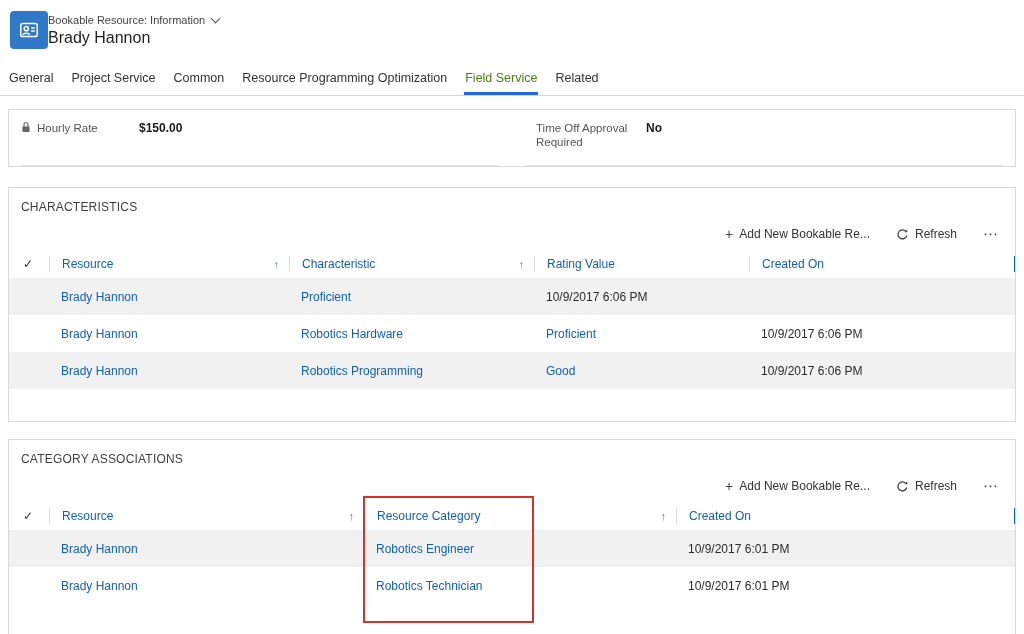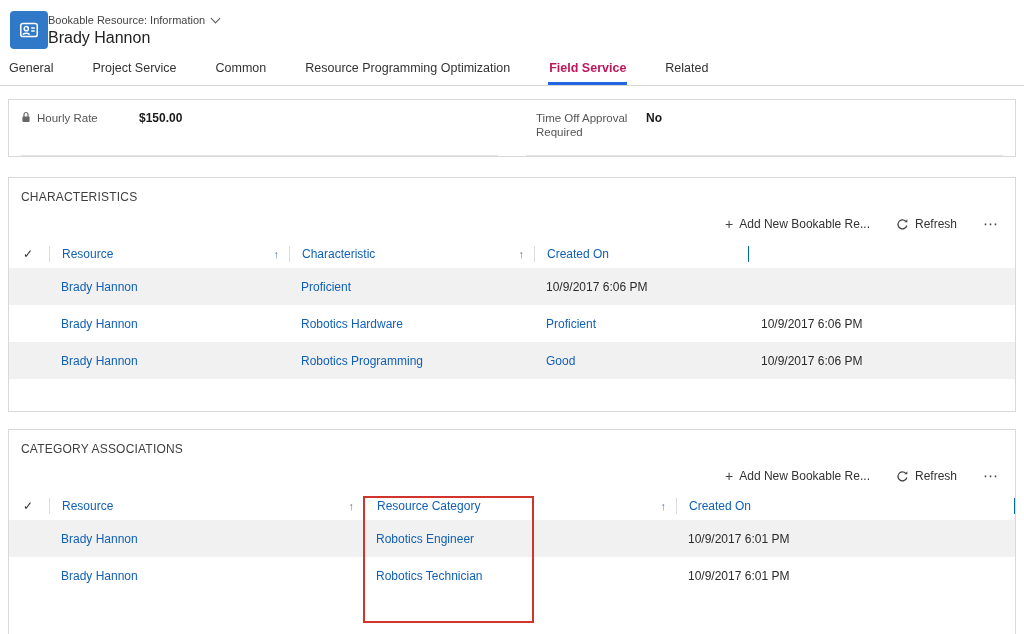--- a/index.html
+++ b/index.html
@@ -9,23 +9,23 @@
 
   
   .page-header { display:flex; align-items:center; padding:11px 0 0 10px; }
   .entity-icon { width:38px; height:38px; border-radius:4px; background:#3079c9; display:flex; align-items:center; justify-content:center; flex:0 0 auto; }
   .titles { padding-top:1px; }
   .record-type { display:flex; align-items:center; gap:7px; font-size:11px; color:#444; cursor:pointer; }
   .chevron { width:7px; height:7px; border-right:1.2px solid #555; border-bottom:1.2px solid #555; transform:rotate(45deg); margin-top:-3px; }
   .record-title { font-size:16px; font-weight:400; color:#222; margin-top:3px; }
 
   
-  .tabs { display:flex; gap:37px; padding-left:8px; margin-top:12px; border-bottom:1px solid #d6d6d6; }
+  .tabs { display:flex; gap:16px; padding-left:8px; margin-top:22px; border-bottom:1px solid #d6d6d6; }
   .tab { font-size:12.5px; color:#333; padding:0 1px 7px; border-bottom:3px solid transparent; cursor:pointer; white-space:nowrap; }
-  .tab.active { font-weight:700; color:#be185d; border-bottom-color:var(--color-accent,#2266e3); }
+  .tab.active { font-weight:400; color:#4d7c0f; border-bottom-color:var(--color-accent,#2266e3); }
 
   
   .box { margin:4px 8px; border:1px solid #d9d9d9; background:#fff; position:relative; }
   .summary-box { margin-top:13px; height:58px; display:flex; padding:0 12px; }
   .field { display:flex; align-items:flex-start; margin-top:8px; min-height:36px; border-bottom:1px solid #e3e3e3; }
   .field-left { width:478px; margin-right:28px; }
   .field-right { width:478px; }
   .label-wrap { width:118px; display:flex; gap:6px; align-items:flex-start; padding-top:3px; color:#555; font-size:11.5px; line-height:14px; flex:0 0 auto; }
   .label-wrap.right { width:120px;justify-content:center; }
   .label-text { display:inline-block; max-width:100px; }
@@ -133,20 +133,23 @@
         <span>✓</span>
       </div>
       <div class="th">
         <span>Resource</span>
         <span class="sort">↑</span>
       </div>
       <div class="th">
         <span>Characteristic</span>
         <span class="sort">↑</span>
       </div>
+      <div class="th">
+        <span>Rating Value</span>
+      </div>
       <div class="th last">
         <span>Created On</span>
       </div>
     </div>
 
     <div class="trow grid1 odd">
       <div class="td"></div>
       <div class="td link">Brady Hannon</div>
       <div class="td link">Proficient</div>
       <div class="td created">10/9/2017 6:06 PM</div>

